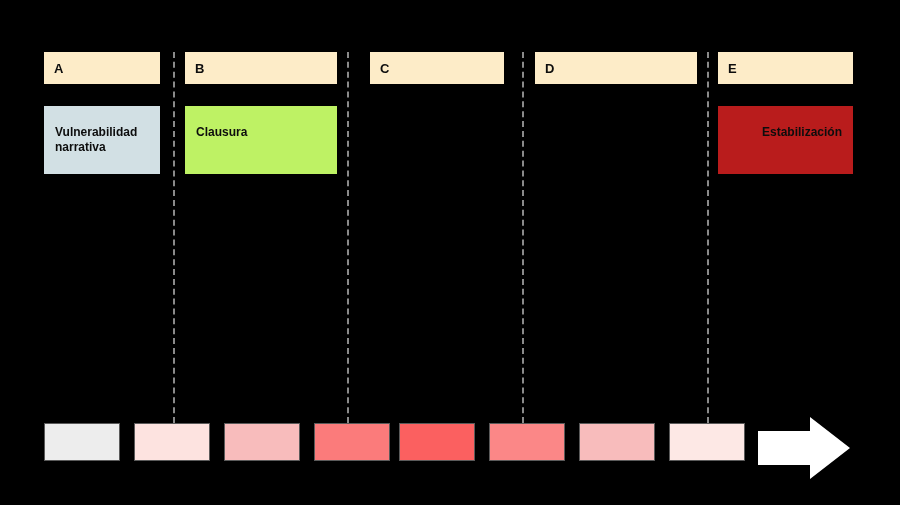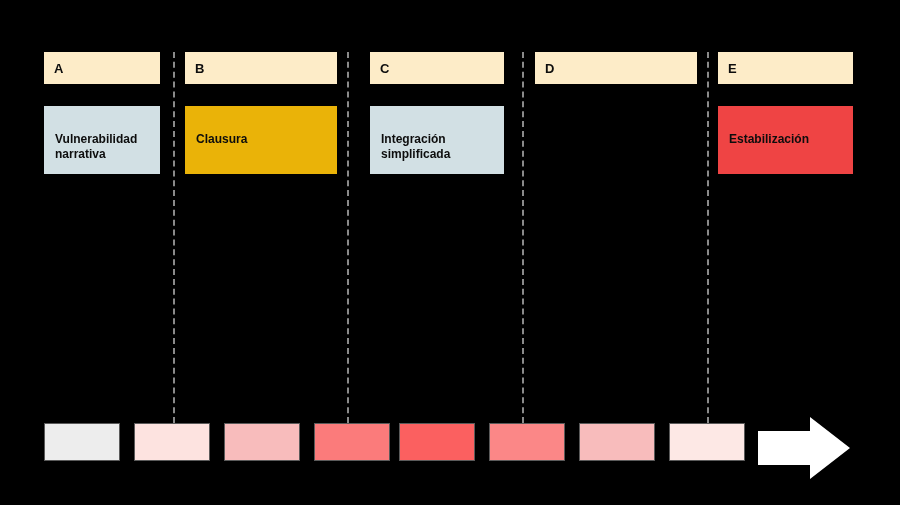--- a/index.html
+++ b/index.html
@@ -40,21 +40,21 @@
     font-size: 13px;
     font-weight: bold;
     color: #0d0d0d;
     line-height: 1;
   }
   .stage-body {
     background: #d2e0e4;
     height: 68px;
     margin-top: 22px;
     box-sizing: border-box;
-    padding: 26px 11px 0 11px;
+    padding: 19px 11px 0 11px;
   }
   .stage-body-label {
     font-size: 12px;
     font-weight: bold;
     color: #0d0d0d;
     line-height: 1.28;
     white-space: pre-line;
   }
   
   .segment {
@@ -87,43 +87,39 @@
         </div>
         <div class="stage-body" style="background: rgb(210, 224, 228);">
           <div class="stage-body-label" style="color: rgb(13, 13, 13);">Vulnerabilidad
 narrativa</div>
         </div>
       </div>
       <div class="stage" style="left: 185px; width: 152px;">
         <div class="stage-header" style="background: rgb(253, 236, 200);">
           <span class="stage-header-label" style="color: rgb(13, 13, 13);">B</span>
         </div>
-        <div class="stage-body" style="background: #eab308;">
+        <div class="stage-body" style="background: #bef264;">
           <div class="stage-body-label" style="color: rgb(13, 13, 13);">Clausura</div>
         </div>
       </div>
       <div class="stage" style="left: 370px; width: 134px;">
         <div class="stage-header" style="background: rgb(253, 236, 200);">
           <span class="stage-header-label" style="color: rgb(13, 13, 13);">C</span>
-        </div>
-        <div class="stage-body" style="background: rgb(210, 224, 228);">
-          <div class="stage-body-label" style="color: rgb(13, 13, 13);">Integración
-simplificada</div>
         </div>
       </div>
       <div class="stage" style="left: 535px; width: 162px;">
         <div class="stage-header" style="background: rgb(253, 236, 200);">
           <span class="stage-header-label" style="color: rgb(13, 13, 13);">D</span>
         </div>
       </div>
       <div class="stage" style="left: 718px; width: 135px;">
         <div class="stage-header" style="background: rgb(253, 236, 200);">
           <span class="stage-header-label" style="color: rgb(13, 13, 13);">E</span>
         </div>
-        <div class="stage-body" style="background: #ef4444;">
+        <div class="stage-body" style="background: #b91c1c; text-align: right;">
           <div class="stage-body-label" style="color: rgb(13, 13, 13);">Estabilización</div>
         </div>
       </div>
     </div>
 
   <div id="timeline-layer">
       <div class="segment" style="left: 44px; width: 76px; background: rgb(237, 237, 237); border-color: rgb(90, 90, 90);"></div>
       <div class="segment" style="left: 134px; width: 76px; background: rgb(253, 227, 224); border-color: rgb(90, 90, 90);"></div>
       <div class="segment" style="left: 224px; width: 76px; background: rgb(248, 188, 188); border-color: rgb(90, 90, 90);"></div>
       <div class="segment" style="left: 314px; width: 76px; background: rgb(251, 123, 123); border-color: rgb(90, 90, 90);"></div>

